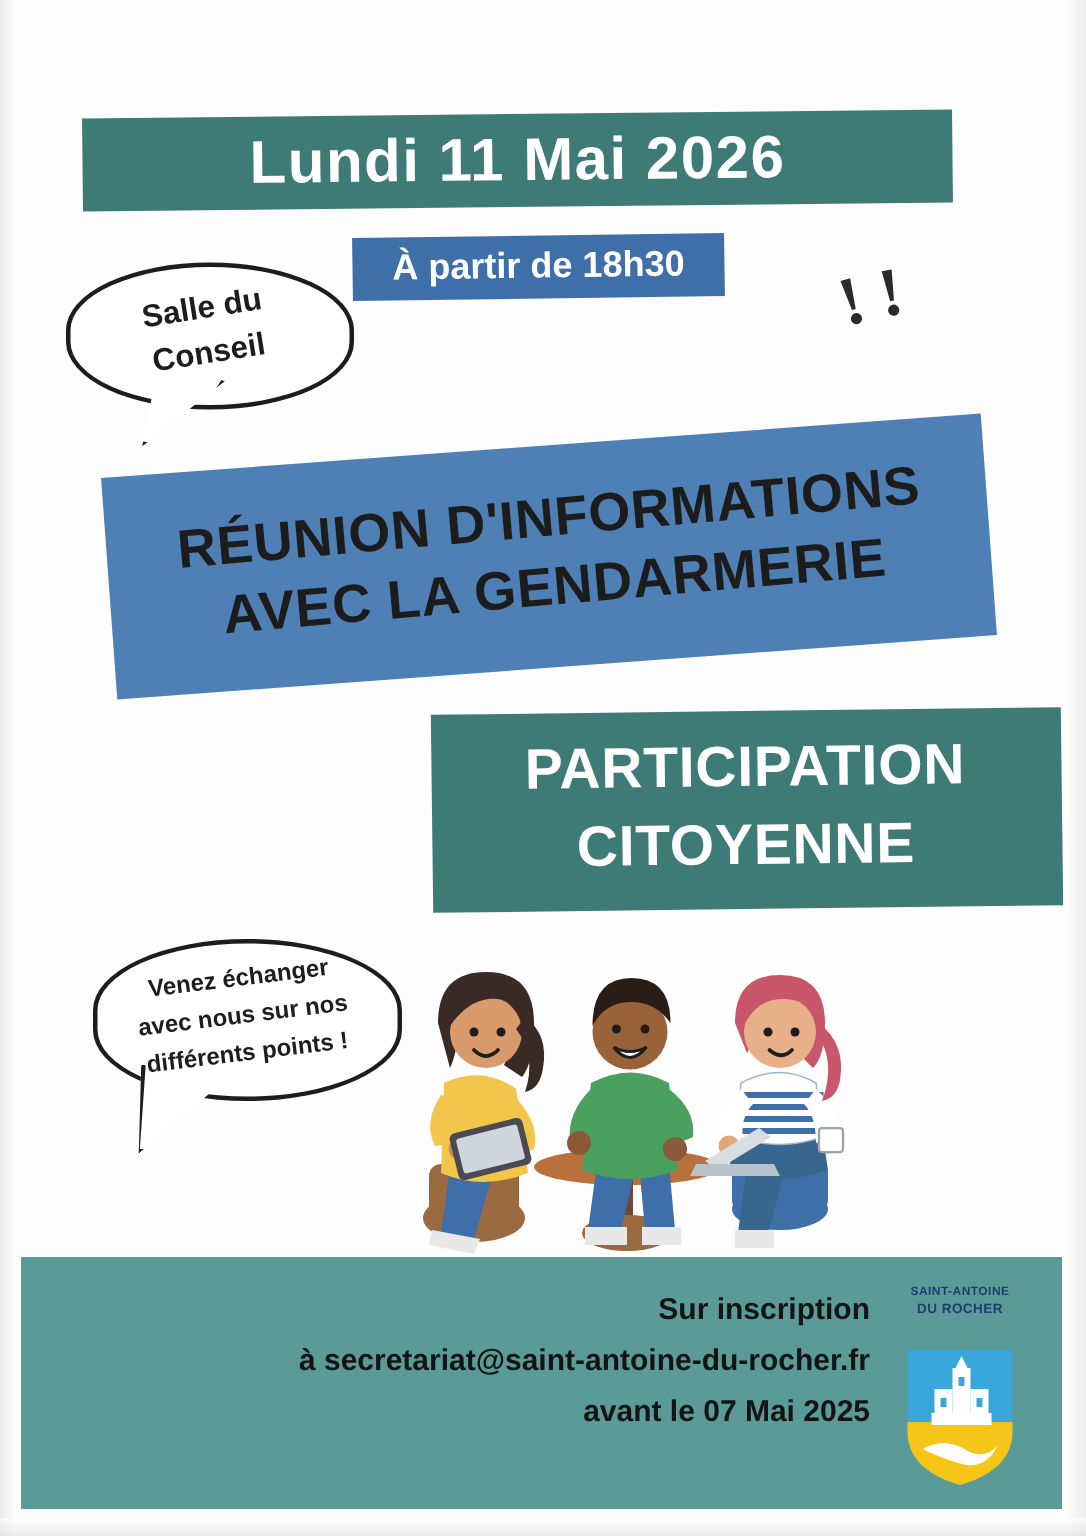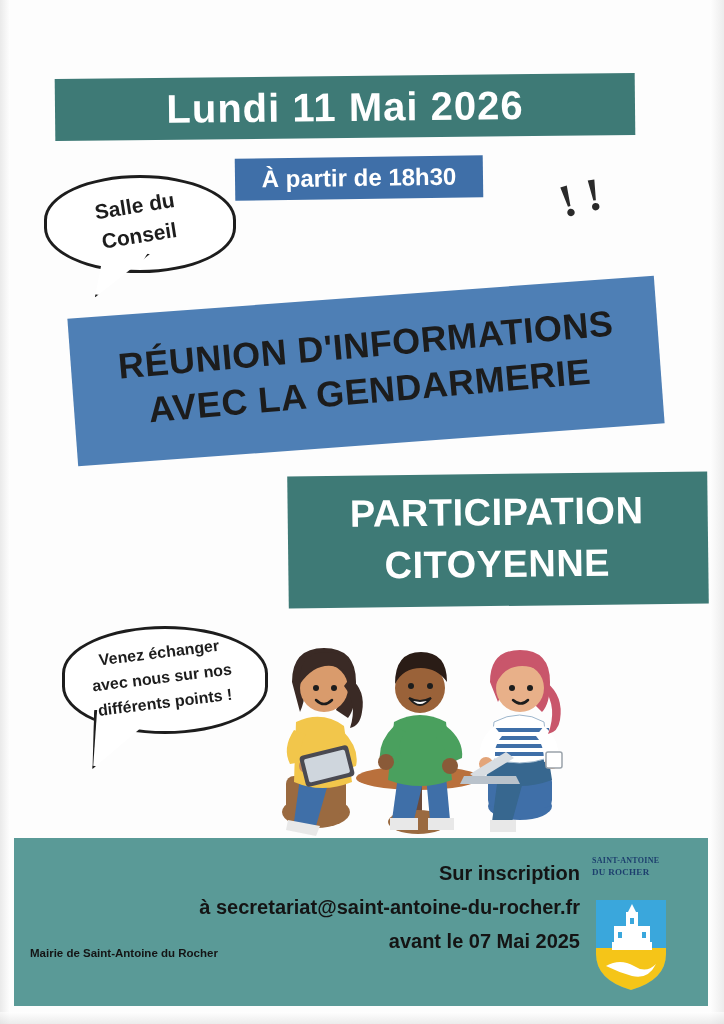--- a/index.html
+++ b/index.html
@@ -274,22 +274,21 @@
     font-weight: bold;
   }
 
   
   .logo {
     position: absolute;
     left: 592px;
     top: 856px;
     width: 96px;
     height: 128px;
-    text-align: left;
-    font-family: Liberation Serif, serif;
+    text-align: center;
   }
   .logo .logo-name {
     color: #1d3f6e;
     font-size: 8px;
     font-weight: bold;
     letter-spacing: .3px;
     line-height: 9px;
     margin-bottom: 2px;
   }
   .logo .logo-sub {
@@ -451,21 +450,20 @@
 
   <div class="footer-block"></div>
 
   <div class="footer-main">
     <div class="l1">Sur inscription</div>
     <div>à secretariat@saint-antoine-du-rocher.fr</div>
     <div>avant le 07 Mai 2025</div>
   </div>
 
   <div class="footer-address">
-    <div>Mairie de Saint-Antoine du Rocher</div>
   </div>
 
   <div class="logo">
     <div class="logo-name">SAINT-ANTOINE</div>
     <div class="logo-sub">DU ROCHER</div>
     <svg width="78" height="96" viewBox="0 0 78 96" xmlns="http://www.w3.org/2000/svg">
       <path d="M4 4 h70 v54 q0 26 -35 36 q-35 -10 -35 -36 Z" fill="#3aa7dc"></path>
       <path d="M4 52 h70 v6 q0 26 -35 36 q-35 -10 -35 -36 Z" fill="#f5c518"></path>
 
       <g fill="#ffffff">

